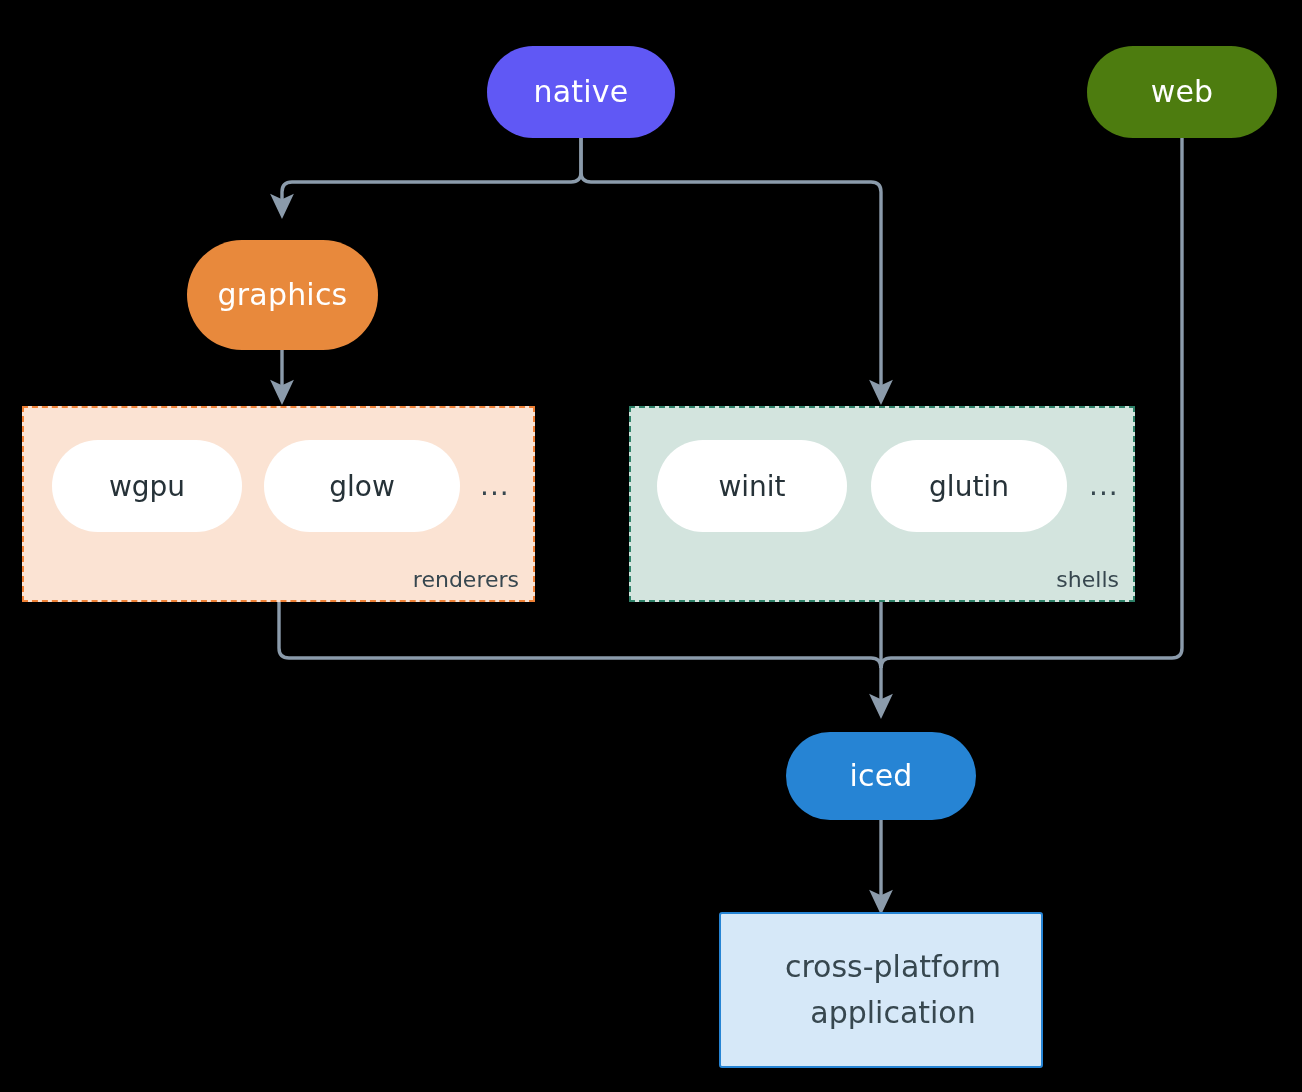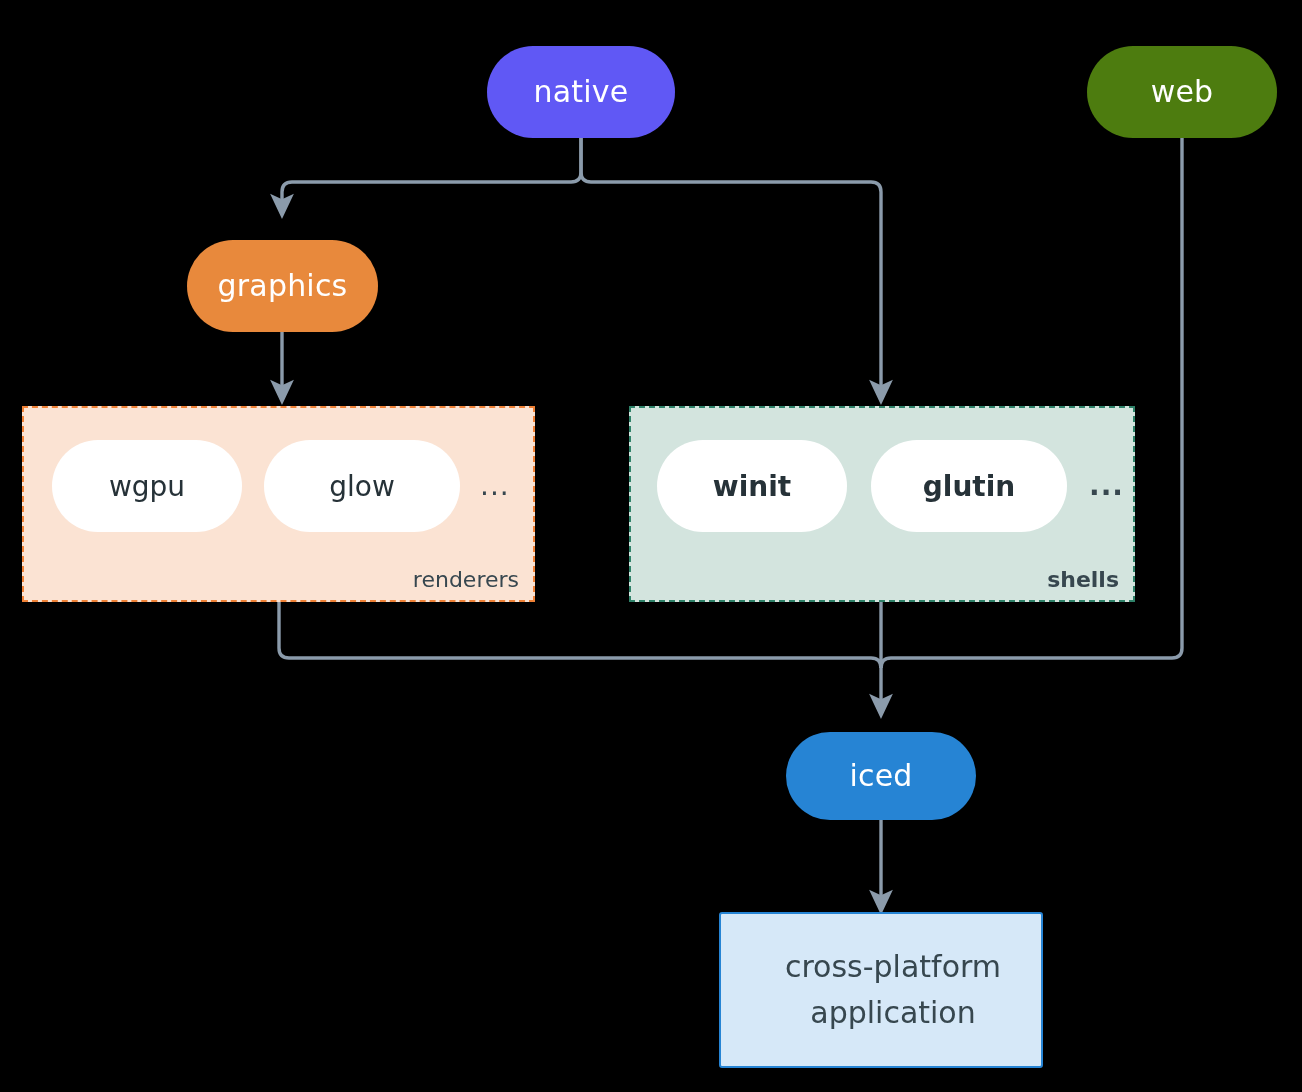--- a/index.html
+++ b/index.html
@@ -56,21 +56,20 @@
     border-width: 2px;
     border-style: dashed;
   }
   .group-renderers {
     background: #fbe3d3;
     border-color: #ef8136;
   }
   .group-shells {
     background: #d3e4de;
     border-color: #2f8269;
-    font-weight: bold;
   }
   .group-label {
     position: absolute;
     right: 14px;
     bottom: 8px;
     font-size: 22px;
     color: #37474f;
   }
   .chip {
     position: absolute;
@@ -144,21 +143,21 @@
   </svg>
 
   <div class="node pill pill-native" style="left:487px; top:26px; width:188px; height:92px;">
     <span>native</span>
   </div>
 
   <div class="node pill pill-web" style="left:1087px; top:26px; width:190px; height:92px;">
     <span>web</span>
   </div>
 
-  <div class="node pill pill-graphics" style="left:187px; top:220px; width:191px; height:92px;">
+  <div class="node pill pill-graphics" style="left:187px; top:220px; width:191px; height:110px;">
     <span>graphics</span>
   </div>
 
   <div class="group group-renderers" style="left:22px; top:406px; width:513px; height:196px;">
     <div class="chip" style="left:28px; top:32px; width:190px; height:92px;">
       <span>wgpu</span>
     </div>
     <div class="chip" style="left:240px; top:32px; width:196px; height:92px;">
       <span>glow</span>
     </div>

